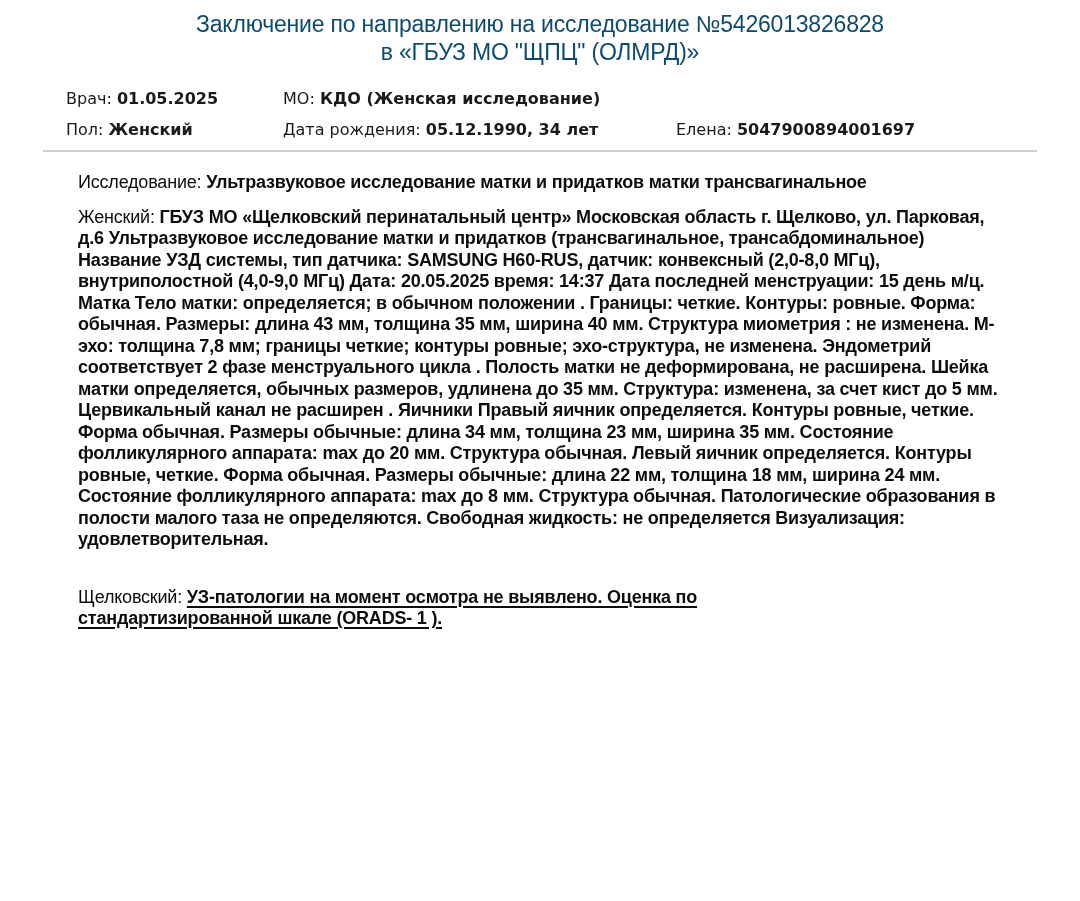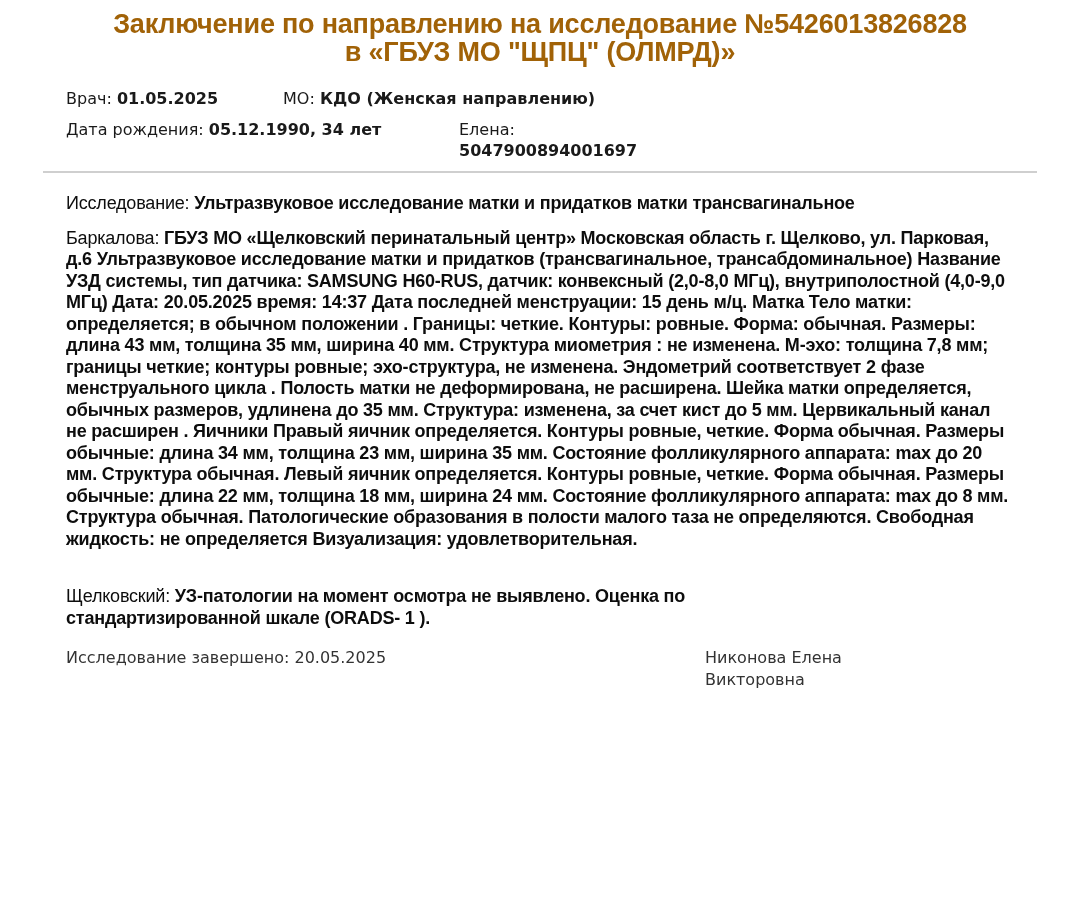--- a/index.html
+++ b/index.html
@@ -6,49 +6,50 @@
   body {
     width: 1080px; height: 901px;
     font-family: "Liberation Sans", sans-serif;
     color: #111111;
     overflow: hidden;
   }
   .page { padding: 10px 66px 0 66px; box-sizing: border-box; }
 
   
   .title {
-    font-size: 27px; line-height: 28px; font-weight: 700;
+    font-size: 23px; line-height: 28px; font-weight: 400;
     letter-spacing: -0.2px; text-align: center;
-    margin: 0 0 22px 0; color: #a16207;
+    margin: 0 0 22px 0; color: #0c4a6e;
   }
 
   
   .info { font-family: "DejaVu Sans", sans-serif; font-size: 16px; color: #1a1a1a; }
   .info-row { display: grid; grid-template-columns: 217px 1fr; margin-bottom: 10px; min-height: 21px; line-height: 21px; }
   .info b { font-weight: 700; }
   .row4-right { display: flex; }
   .birth-cell { flex: 0 0 393px; }
 
   .divider {
     border: none; border-top: 2px solid #cfcfcf;
     margin: 3px -23px 20px -23px;
   }
 
   
   .study, .desc, .conclusion {
     font-size: 18px; line-height: 21.5px; letter-spacing: -0.2px;
-    color: #0d0d0d; margin: 0;
+    color: #0d0d0d; margin: 12px;
   }
   .study { margin-bottom: 13px; }
   .desc { margin-bottom: 36px; }
   .conclusion { margin-bottom: 18px; max-width: 700px; }
   .lbl { font-weight: 400; }
   .b { font-weight: 700; }
   .underl {
     font-weight: 700;
+    text-decoration: underline;
     text-decoration-thickness: 2px;
     text-underline-offset: 3px;
   }
 
   
   .footer { position: relative; height: 70px; font-family: "DejaVu Sans", sans-serif; font-size: 16px; color: #333333; }
   .completed { margin: 0; line-height: 21px; }
   .signature {
     position: absolute; left: 639px; top: 0;
     width: 175px; line-height: 22px;
@@ -66,27 +67,31 @@
 
   <div class="info">
 
     <div class="info-row">
       <div>
         <span>Врач:</span>
         <b>01.05.2025</b>
       </div>
       <div>
         <span>МО:</span>
-        <b>КДО (Женская направлению)</b>
+        <b>КДО (Женская исследование)</b>
       </div>
     </div>
 
 
 
     <div class="info-row">
+      <div>
+        <span>Пол:</span>
+        <b>Женский</b>
+      </div>
       <div class="row4-right">
         <div class="birth-cell">
           <span>Дата рождения:</span>
           <b>05.12.1990, 34 лет</b>
         </div>
         <div>
           <span>Елена:</span>
           <b>5047900894001697</b>
         </div>
       </div>
@@ -95,30 +100,25 @@
   </div>
 
   <hr class="divider">
 
   <p class="study">
     <span class="lbl">Исследование:</span>
     <span class="b">Ультразвуковое исследование матки и придатков матки трансвагинальное</span>
   </p>
 
   <p class="desc">
-    <span class="lbl">Баркалова:</span>
+    <span class="lbl">Женский:</span>
     <span class="b">ГБУЗ МО «Щелковский перинатальный центр» Московская область г. Щелково, ул. Парковая, д.6 Ультразвуковое исследование матки и придатков (трансвагинальное, трансабдоминальное) Название УЗД системы, тип датчика: SAMSUNG H60-RUS, датчик: конвексный (2,0-8,0 МГц), внутриполостной (4,0-9,0 МГц) Дата: 20.05.2025 время: 14:37 Дата последней менструации: 15 день м/ц. Матка Тело матки: определяется; в обычном положении . Границы: четкие. Контуры: ровные. Форма: обычная. Размеры: длина 43 мм, толщина 35 мм, ширина 40 мм. Структура миометрия : не изменена. М-эхо: толщина 7,8 мм; границы четкие; контуры ровные; эхо-структура, не изменена. Эндометрий соответствует 2 фазе менструального цикла . Полость матки не деформирована, не расширена. Шейка матки определяется, обычных размеров, удлинена до 35 мм. Структура: изменена, за счет кист до 5 мм. Цервикальный канал не расширен . Яичники Правый яичник определяется. Контуры ровные, четкие. Форма обычная. Размеры обычные: длина 34 мм, толщина 23 мм, ширина 35 мм. Состояние фолликулярного аппарата: max до 20 мм. Структура обычная. Левый яичник определяется. Контуры ровные, четкие. Форма обычная. Размеры обычные: длина 22 мм, толщина 18 мм, ширина 24 мм. Состояние фолликулярного аппарата: max до 8 мм. Структура обычная. Патологические образования в полости малого таза не определяются. Свободная жидкость: не определяется Визуализация: удовлетворительная.</span>
   </p>
 
   <p class="conclusion">
     <span class="lbl">Щелковский:</span>
     <span class="underl">УЗ-патологии на момент осмотра не выявлено. Оценка по стандартизированной шкале (ORADS- 1 ).</span>
   </p>
 
   <div class="footer">
-    <p class="completed">
-      <span>Исследование завершено:</span>
-      <span>20.05.2025</span>
-    </p>
-    <div class="signature">Никонова Елена Викторовна</div>
   </div>
 
 </div>
 
 </body></html>

